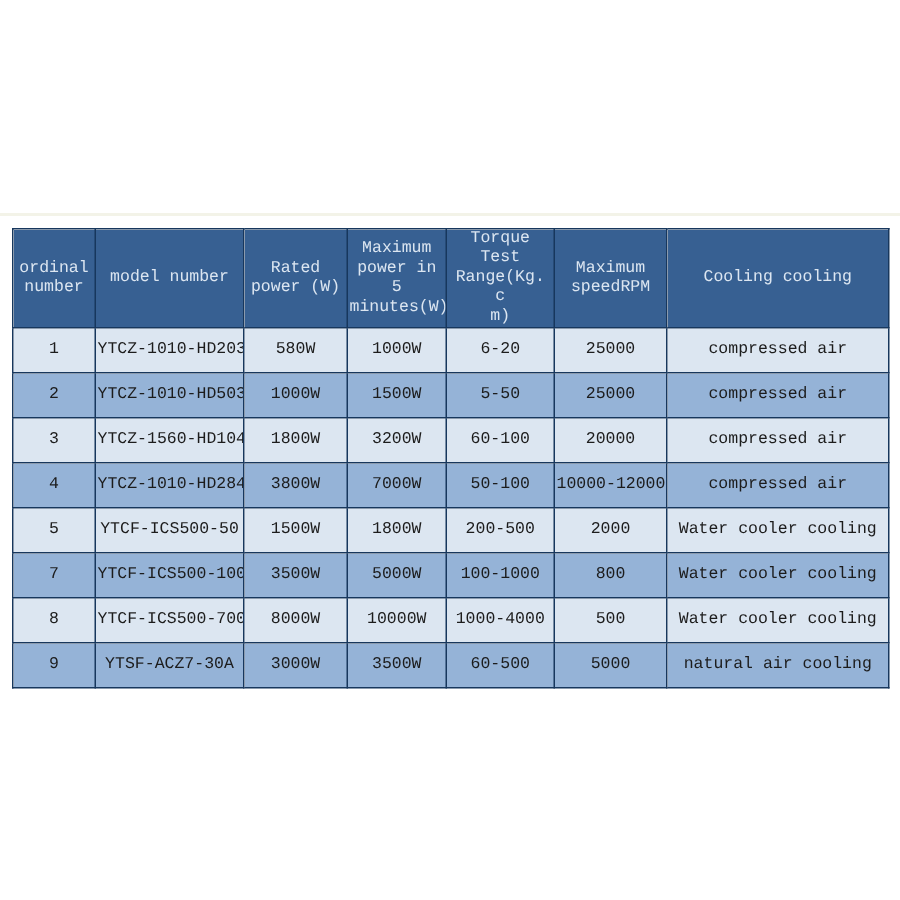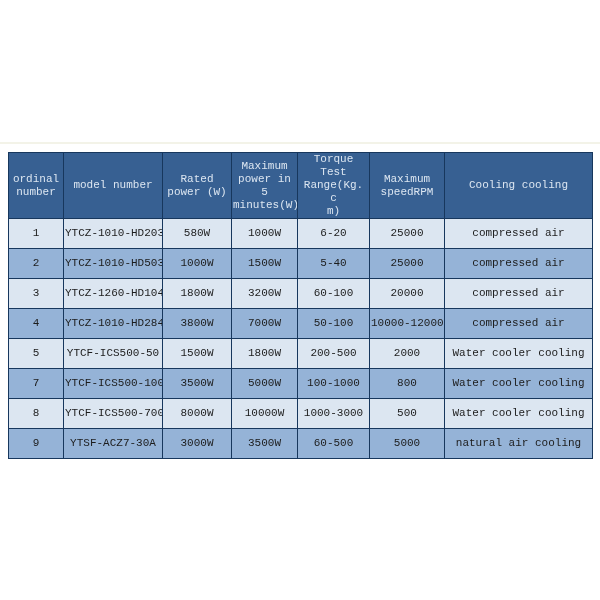--- a/index.html
+++ b/index.html
@@ -101,27 +101,27 @@
         <td>1000W</td>
         <td>6-20</td>
         <td>25000</td>
         <td>compressed air</td>
       </tr>
       <tr>
         <td>2</td>
         <td>YTCZ-1010-HD503</td>
         <td>1000W</td>
         <td>1500W</td>
-        <td>5-40</td>
+        <td>5-50</td>
         <td>25000</td>
         <td>compressed air</td>
       </tr>
       <tr>
         <td>3</td>
-        <td>YTCZ-1260-HD104</td>
+        <td>YTCZ-1560-HD104</td>
         <td>1800W</td>
         <td>3200W</td>
         <td>60-100</td>
         <td>20000</td>
         <td>compressed air</td>
       </tr>
       <tr>
         <td>4</td>
         <td>YTCZ-1010-HD284</td>
         <td>3800W</td>
@@ -146,21 +146,21 @@
         <td>5000W</td>
         <td>100-1000</td>
         <td>800</td>
         <td>Water cooler cooling</td>
       </tr>
       <tr>
         <td>8</td>
         <td>YTCF-ICS500-700</td>
         <td>8000W</td>
         <td>10000W</td>
-        <td>1000-3000</td>
+        <td>1000-4000</td>
         <td>500</td>
         <td>Water cooler cooling</td>
       </tr>
       <tr>
         <td>9</td>
         <td>YTSF-ACZ7-30A</td>
         <td>3000W</td>
         <td>3500W</td>
         <td>60-500</td>
         <td>5000</td>

